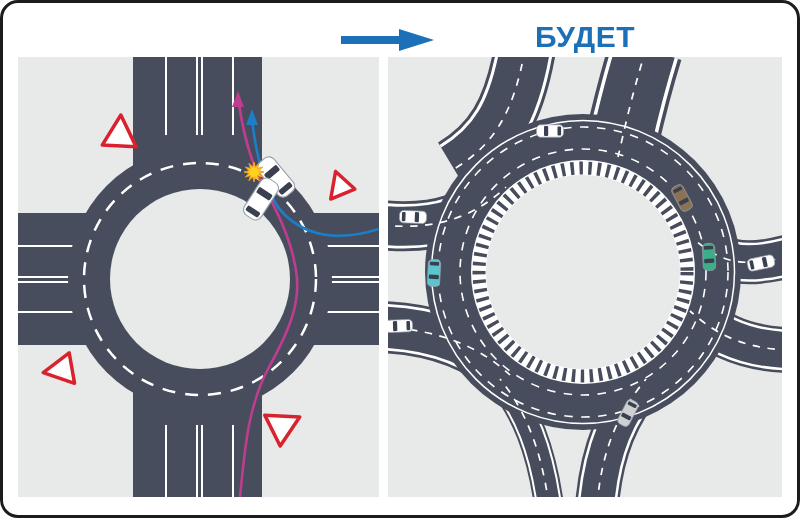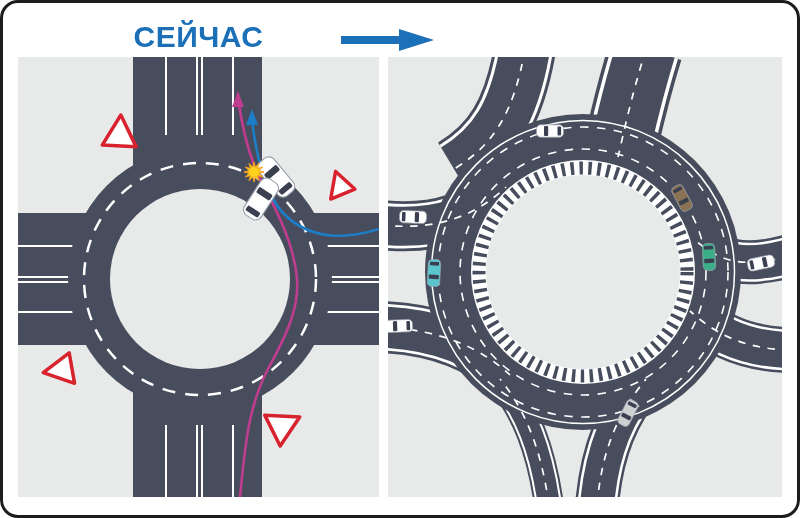--- a/index.html
+++ b/index.html
@@ -33,26 +33,26 @@
   .hatch{fill:none;stroke:var(--road,#474d5d);stroke-width:13;stroke-dasharray:3.5 5.5;}
   .dash2{fill:none;stroke:var(--marking,#fff);stroke-width:1.6;stroke-dasharray:8.5 8.5;}
   .car-body{fill:var(--car-color,var(--car-white,#fff));stroke:#9aa0ab;stroke-width:.7;}
   .car-glass{fill:var(--car-window,#3a4050);}
 </style>
 </head>
 <body>
 
 <div class="card">
 
-  <div class="title t-before">СЕЙЧАС</div>
 
   <svg class="hdr-arrow" viewBox="0 0 94 24">
     <polygon points="0,8 58,8 58,1 93,12 58,23 58,16 0,16"></polygon>
   </svg>
 
+  <div class="title t-after">БУДЕТ</div>
 
   <svg class="panel p-before" width="361" height="440" viewBox="0 0 361 440">
     <defs>
       <g id="car">
         <rect class="car-body" x="-6.2" y="-13.5" width="12.4" height="27" rx="4.2"></rect>
         <rect class="car-glass" x="-5" y="-6" width="10" height="4.2" rx="1"></rect>
         <rect class="car-glass" x="-4.6" y="7.5" width="9.2" height="3.6" rx="1"></rect>
       </g>
     </defs>
 

